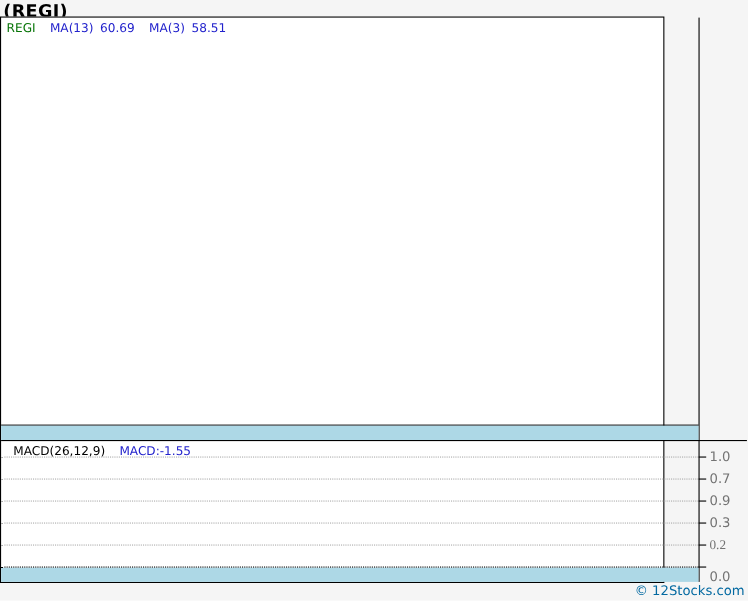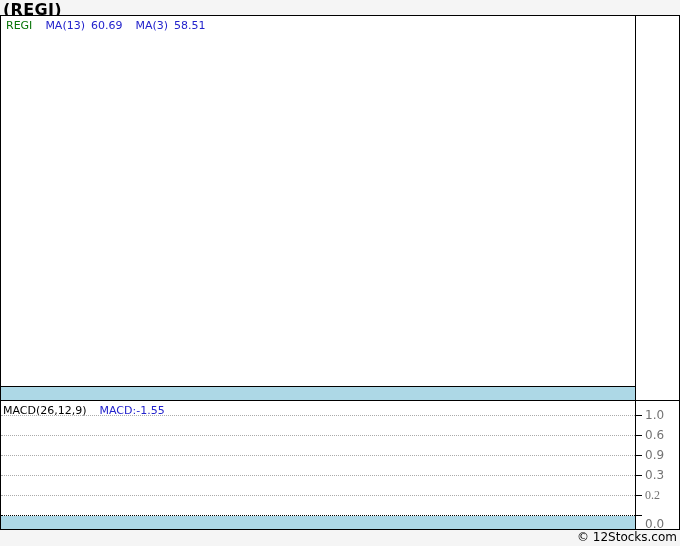--- a/index.html
+++ b/index.html
@@ -20,21 +20,21 @@
     left: 3px;
     top: 0px;
     font-size: 16px;
     font-weight: bold;
     letter-spacing: 0.3px;
   }
   .chart-block {
     position: absolute;
     left: 0;
     top: 15px;
-    width: 680px;
+    width: 604px;
     height: 515px;
     box-sizing: border-box;
     border: 1px solid #000;
     background: #fff;
   }
   .gutter-divider {
     position: absolute;
     left: 634px;
     top: 0;
     width: 1px;
@@ -71,21 +71,21 @@
   .macd-top-border {
     position: absolute;
     left: 0;
     top: 384px;
     width: 678px;
     height: 1px;
     background: #000;
   }
   .macd-legend {
     position: absolute;
-    left: 2px;
+    left: 11px;
     top: 388px;
     font-size: 11px;
     white-space: pre;
   }
   .gridline {
     position: absolute;
     left: 0;
     width: 634px;
     height: 0;
     border-top: 1px dotted var(--grid-gray, #aaaaaa);
@@ -113,21 +113,21 @@
     top: 500px;
     width: 634px;
     height: 13px;
     background: var(--strip-blue, #add8e6);
   }
   .copyright {
     position: absolute;
     right: 3px;
     top: 530px;
     font-size: 12px;
-    color: #000000;
+    color: #0369a1;
   }
 </style>
 </head>
 <body>
 
 <div class="page-title">(REGI)</div>
 
 <div class="chart-block">
 
   <div class="main-legend"><span class="legend-symbol">REGI</span><span class="legend-gap"></span><span class="legend-blue">MA(13)</span><span class="legend-gap-sm"></span><span class="legend-blue">60.69</span><span class="legend-gap"></span><span class="legend-blue">MA(3)</span><span class="legend-gap-sm"></span><span class="legend-blue">58.51</span></div>
@@ -141,21 +141,21 @@
   <div class="macd-legend"><span>MACD(26,12,9)</span><span class="legend-gap"></span><span class="legend-blue">MACD:-1.55</span></div>
 
   <div></div>
 
   <div class="date-strip-2"></div>
 <div class="gridline" style="top: 399px;"></div>
     <div class="axis-tick" style="top: 399px;"></div>
     <div class="axis-label" style="top: 392px;">1.0</div>
     <div class="gridline" style="top: 419px;"></div>
     <div class="axis-tick" style="top: 419px;"></div>
-    <div class="axis-label" style="top: 412px;">0.6</div>
+    <div class="axis-label" style="top: 412px;">0.7</div>
     <div class="gridline" style="top: 439px;"></div>
     <div class="axis-tick" style="top: 439px;"></div>
     <div class="axis-label" style="top: 432px;">0.9</div>
     <div class="gridline" style="top: 459px;"></div>
     <div class="axis-tick" style="top: 459px;"></div>
     <div class="axis-label" style="top: 452px;">0.3</div>
     <div class="gridline" style="top: 479px;"></div>
     <div class="axis-tick" style="top: 479px;"></div>
     <div class="axis-label" style="top: 472px; font-family: Liberation Serif, serif;">0.2</div>
     <div class="gridline zero" style="top: 499px;"></div>

